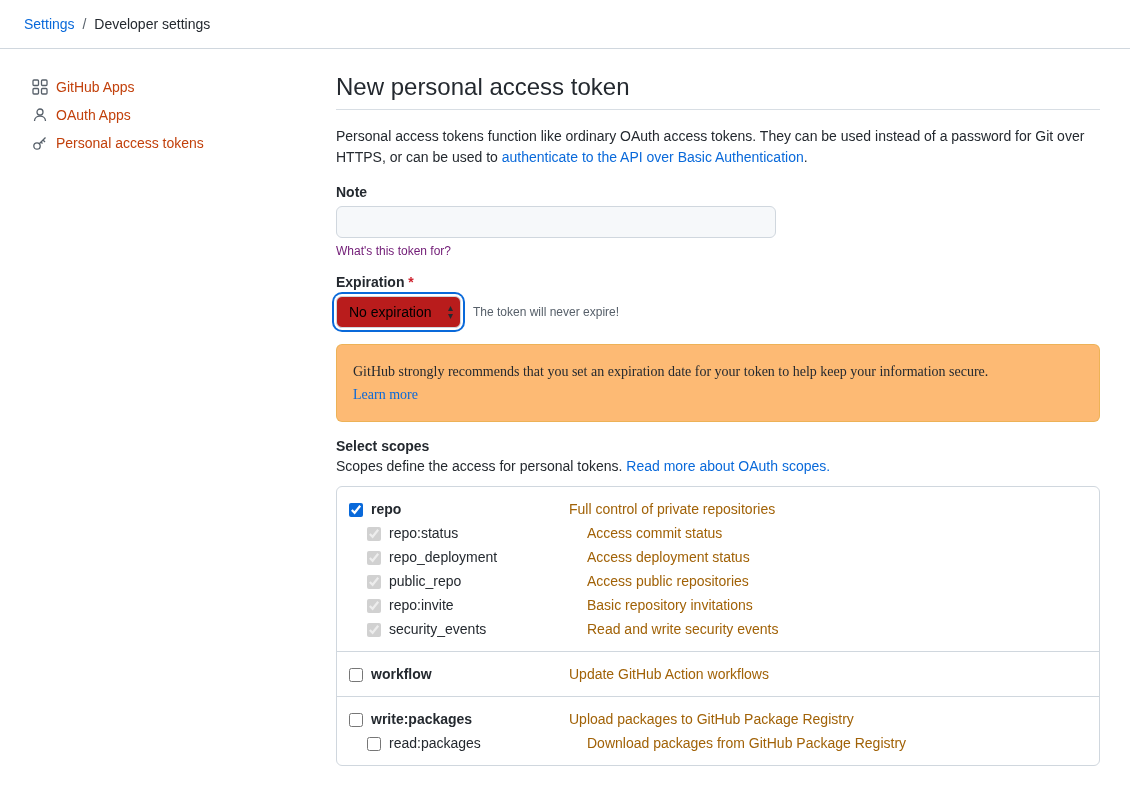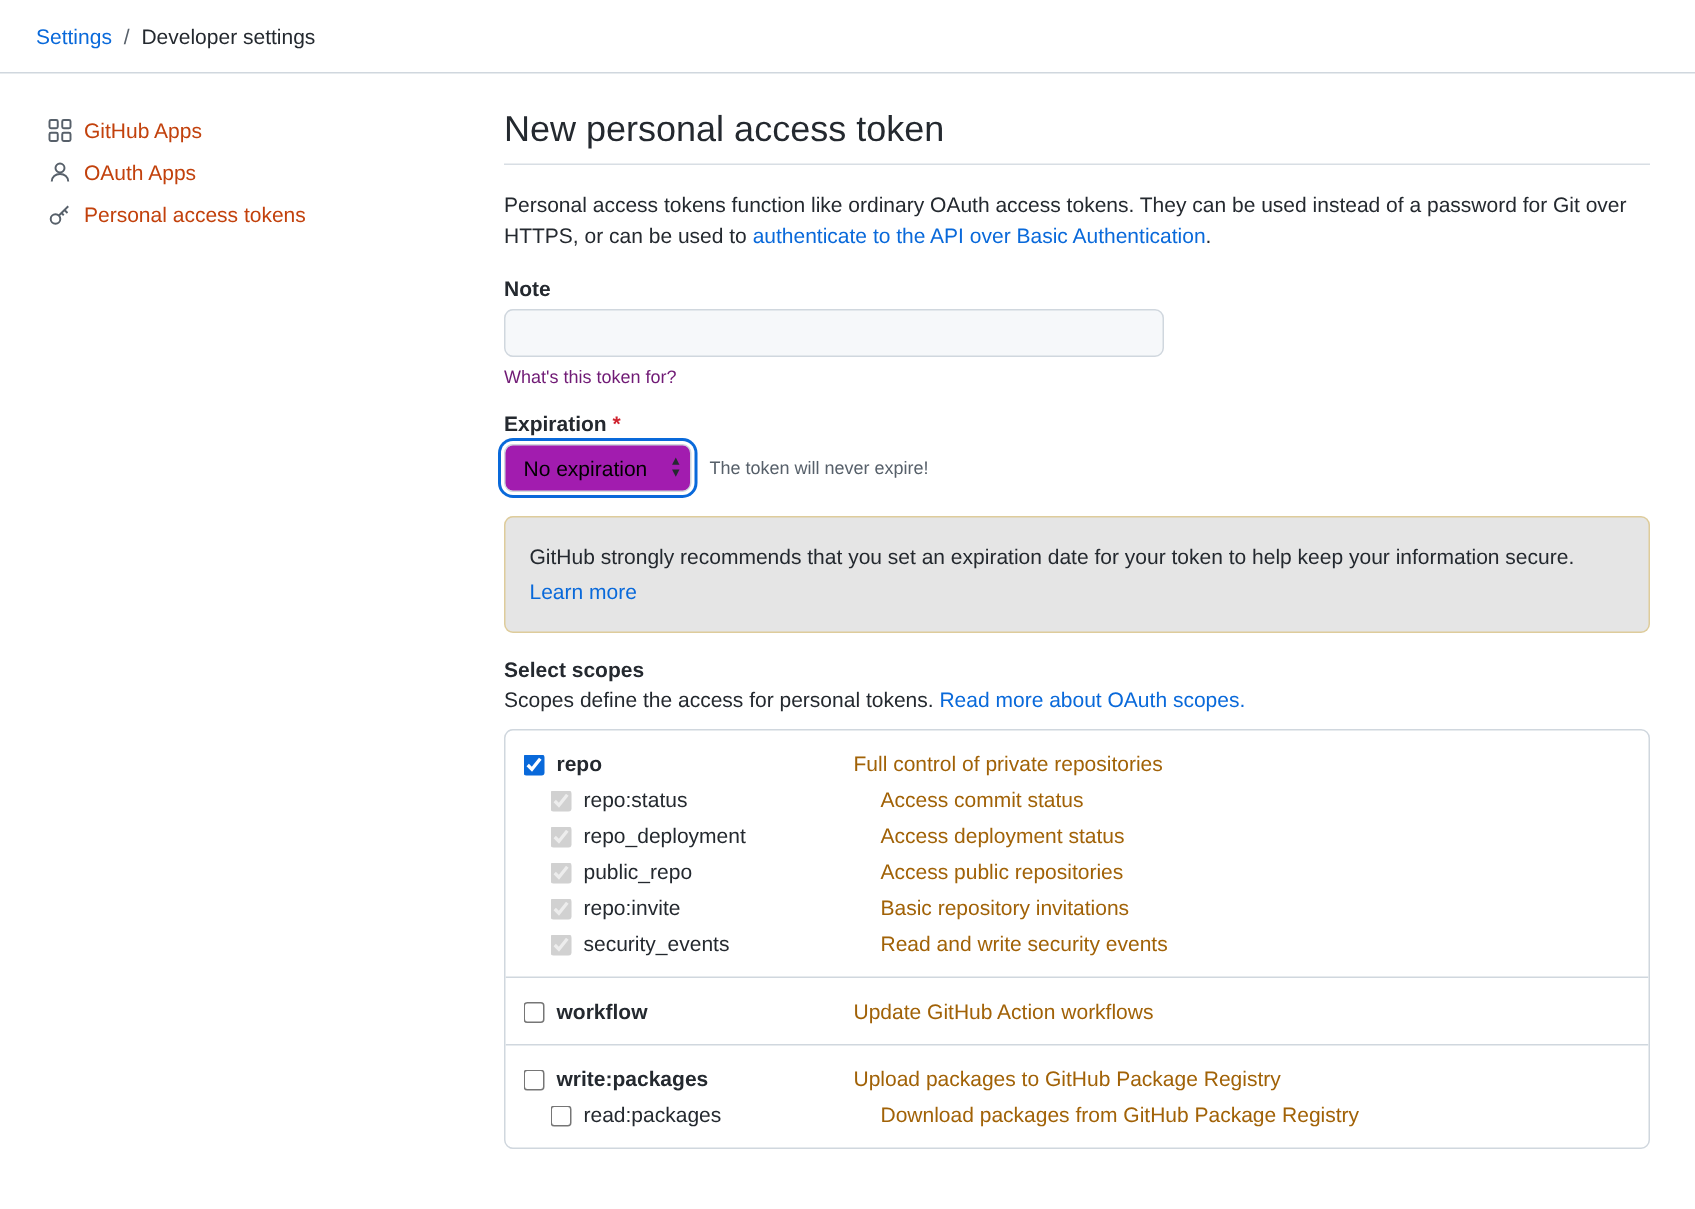--- a/index.html
+++ b/index.html
@@ -74,46 +74,47 @@
       display: inline-flex;
       align-items: center;
       gap: 12px;
     }
     .form-select {
       padding: 5px 28px 5px 12px;
       font-size: 14px;
       line-height: 20px;
       border: 1px solid #d0d7de;
       border-radius: 6px;
-      background: #a21caf;
+      background: #b91c1c;
       appearance: none;
       position: relative;
       box-shadow: 0 0 0 2px #ffffff, 0 0 0 4px #0969da;
     }
     .select-container { position: relative; display: inline-block; }
     .select-arrows {
       position: absolute;
       right: 8px;
       top: 50%;
       transform: translateY(-50%);
       pointer-events: none;
       font-size: 10px;
       line-height: 8px;
       color: #24292f;
       display:flex;
       flex-direction:column;
     }
     .exp-hint { color: #57606a; font-size: 12px; }
     .flash-warn {
-      background: #e5e5e5;
+      background: #fdba74;
       border: 1px solid rgba(212,167,44,0.4);
       border-radius: 6px;
       padding: 16px;
       margin: 16px 0;
       line-height: 1.5;
+      font-family: Liberation Serif, serif;
     }
     .flash-warn a { color: #0969da; text-decoration: none; display: block; margin-top: 2px; }
     .section-label { font-weight: 600; margin-bottom: 4px; display: block; }
     .section-desc { margin-bottom: 12px; }
     .section-desc a { color: #0969da; text-decoration: none; }
     .scopes-box {
       border: 1px solid #d0d7de;
       border-radius: 6px;
       overflow: hidden;
     }

